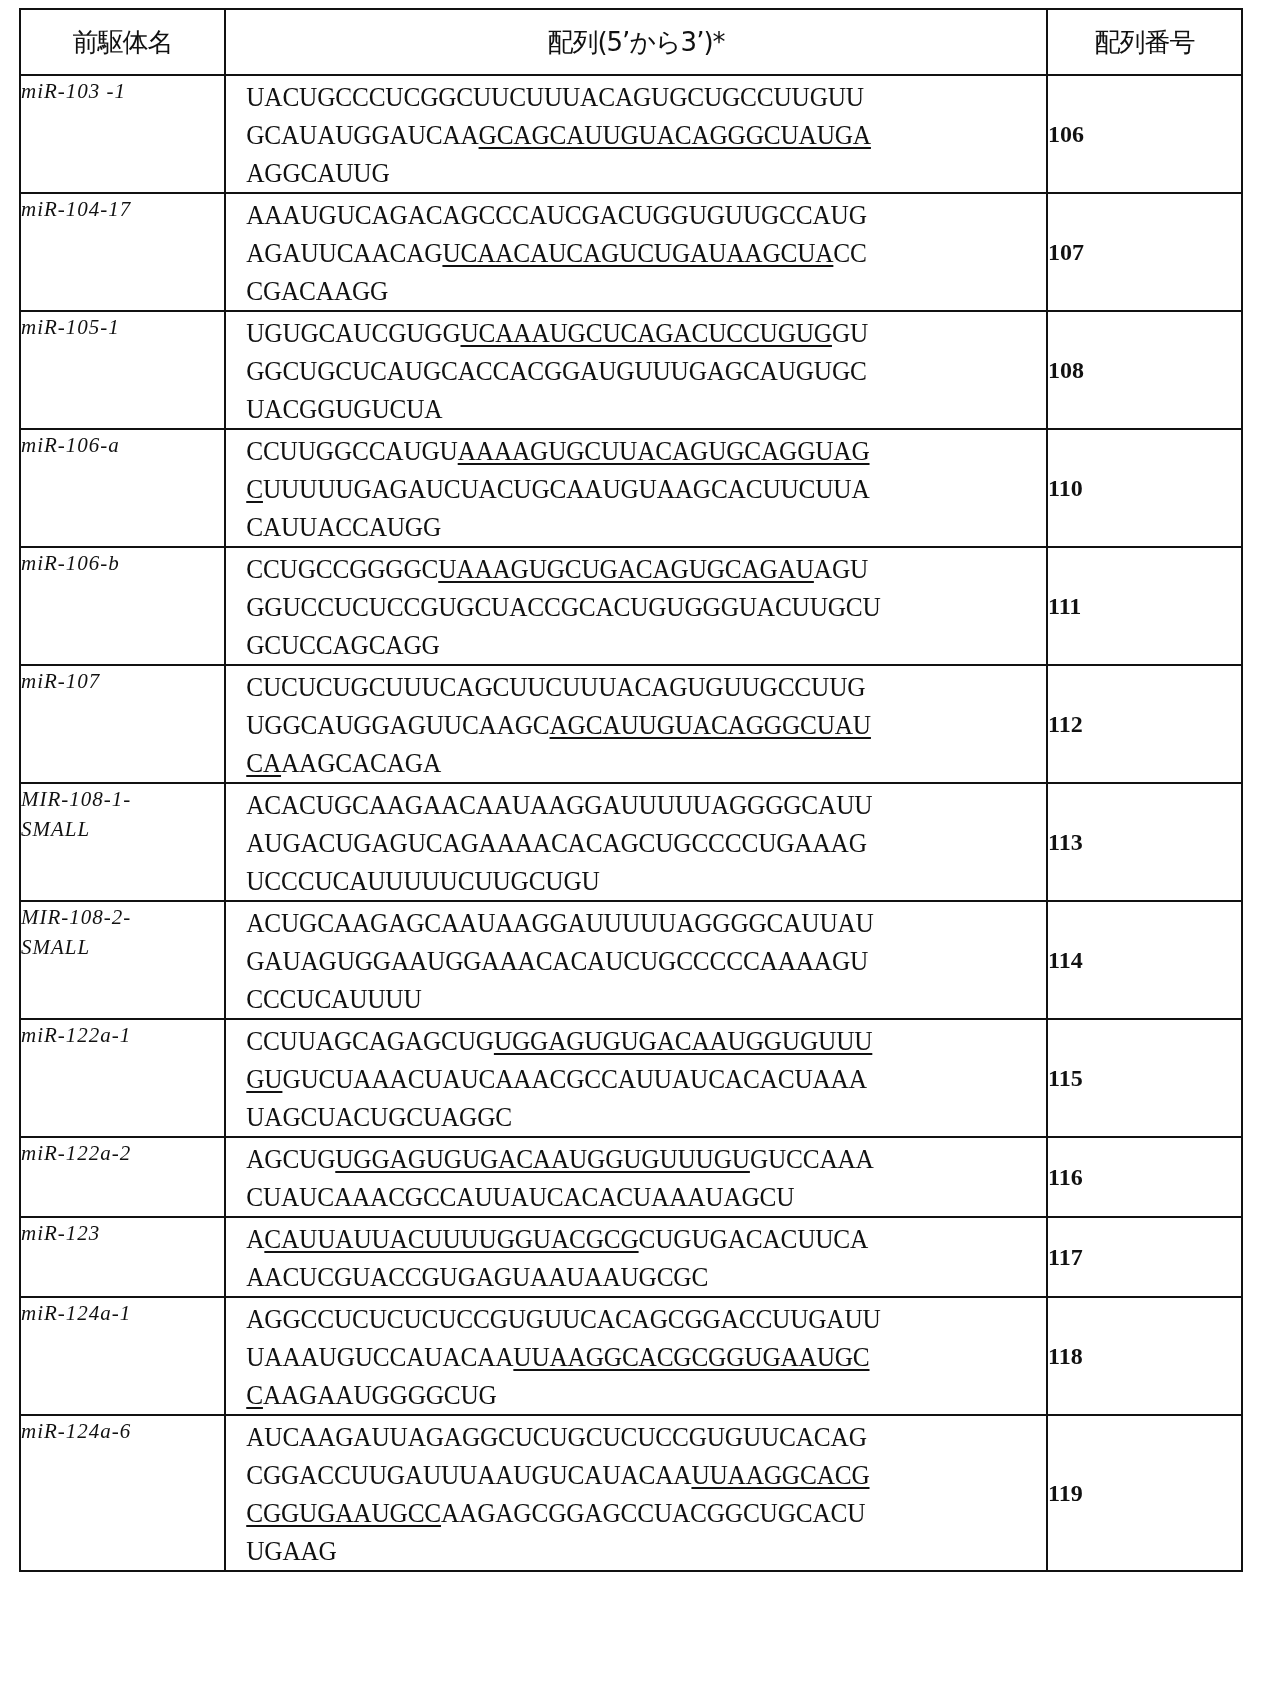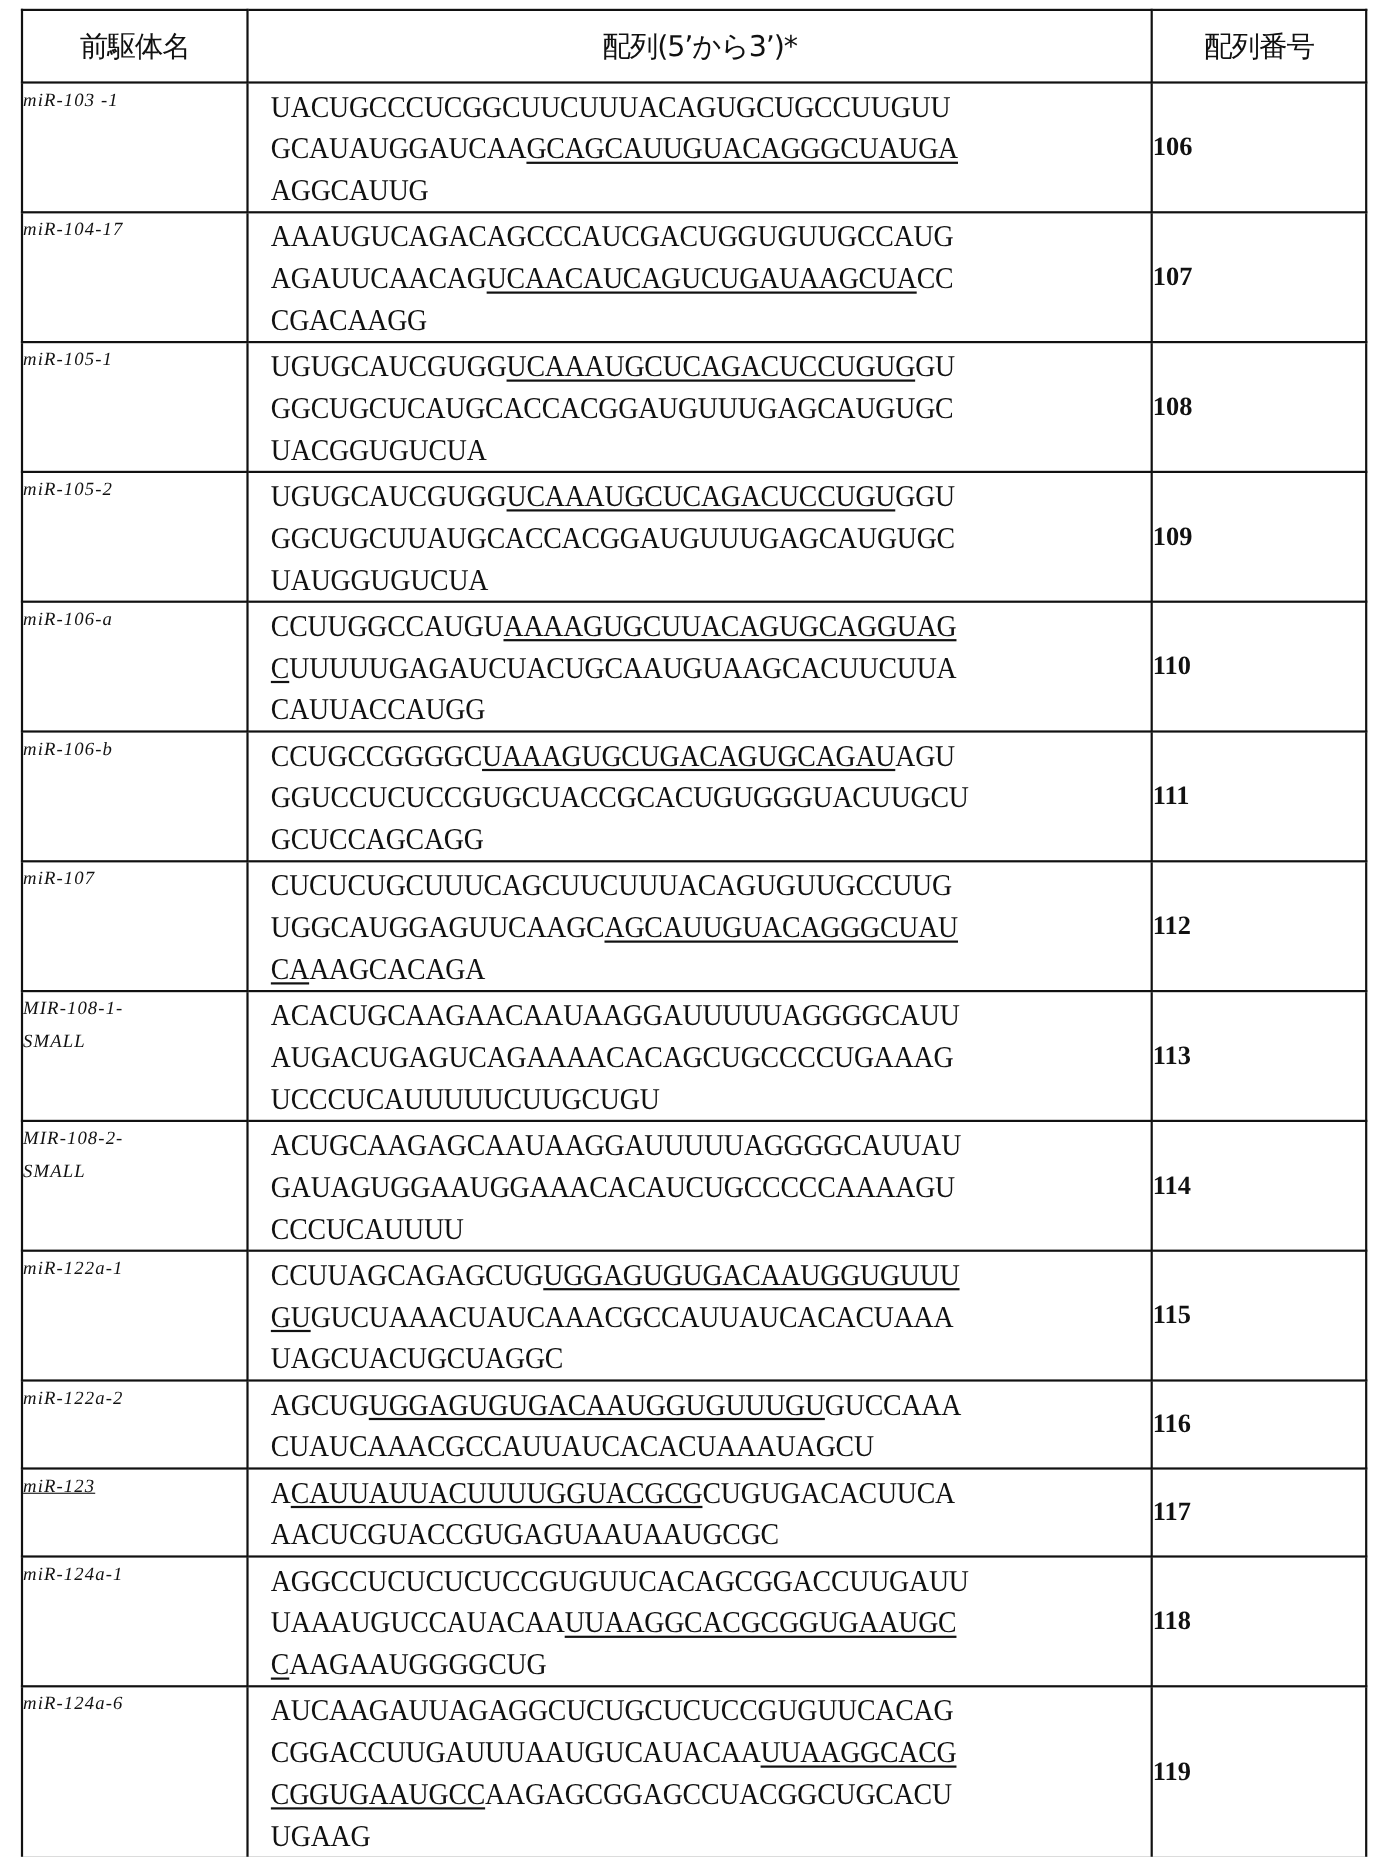--- a/index.html
+++ b/index.html
@@ -14,21 +14,21 @@
   .tbl col.c2 { width:822px; }
   .tbl col.c3 { width:195px; }
   .hdr th {
     height:64px; font-weight:normal; font-size:26px; vertical-align:middle;
     font-family:"DejaVu Sans", sans-serif; letter-spacing:-1px;
   }
   .hdr th.h1 { text-align:center; }
   .hdr th.h2 { text-align:center; }
   .hdr th.h3 { text-align:center; }
   .name {
-    font-style:italic; font-size:17px; padding:4px 0 0 12px; line-height:30px;
+    font-style:italic; font-size:21px; padding:4px 0 0 12px; line-height:30px;
     letter-spacing:1px;
   }
   .seq {
     font-size:27.5px; line-height:38px; padding:2px 0 0 22px; white-space:nowrap;
     letter-spacing:-0.2px; transform:scaleX(0.92); transform-origin:left top;
   }
   .seq .line { display:block; height:38px; }
   .seq u { text-decoration:underline; text-decoration-thickness:2px; text-underline-offset:3px; }
   .num {
     font-size:24px; font-weight:bold; vertical-align:middle !important;
@@ -79,31 +79,20 @@
         <td>
           <div class="seq">
             <span class="line"><span>UGUGCAUCGUGG</span><u>UCAAAUGCUCAGACUCCUGUG</u><span>GU</span></span>
             <span class="line"><span>GGCUGCUCAUGCACCACGGAUGUUUGAGCAUGUGC</span></span>
             <span class="line"><span>UACGGUGUCUA</span></span>
           </div>
         </td>
         <td class="num">108</td>
       </tr>
       <tr style="height: 93px;">
-        <td class="name" style="white-space: pre-line;">miR-105-2</td>
-        <td>
-          <div class="seq">
-            <span class="line"><span>UGUGCAUCGUGG</span><u>UCAAAUGCUCAGACUCCUGU</u><span>GGU</span></span>
-            <span class="line"><span>GGCUGCUUAUGCACCACGGAUGUUUGAGCAUGUGC</span></span>
-            <span class="line"><span>UAUGGUGUCUA</span></span>
-          </div>
-        </td>
-        <td class="num">109</td>
-      </tr>
-      <tr style="height: 93px;">
         <td class="name" style="white-space: pre-line; margin-left: 23px;">miR-106-a</td>
         <td>
           <div class="seq">
             <span class="line"><span>CCUUGGCCAUGU</span><u>AAAAGUGCUUACAGUGCAGGUAG</u></span>
             <span class="line"><u>C</u><span>UUUUUGAGAUCUACUGCAAUGUAAGCACUUCUUA</span></span>
             <span class="line"><span>CAUUACCAUGG</span></span>
           </div>
         </td>
         <td class="num">110</td>
       </tr>
@@ -168,21 +157,21 @@
         <td class="name" style="white-space: pre-line;">miR-122a-2</td>
         <td>
           <div class="seq">
             <span class="line"><span>AGCUG</span><u>UGGAGUGUGACAAUGGUGUUUGU</u><span>GUCCAAA</span></span>
             <span class="line"><span>CUAUCAAACGCCAUUAUCACACUAAAUAGCU</span></span>
           </div>
         </td>
         <td class="num">116</td>
       </tr>
       <tr style="height: 62px;">
-        <td class="name" style="white-space: pre-line; text-decoration: underline;">miR-123</td>
+        <td class="name" style="white-space: pre-line;">miR-123</td>
         <td>
           <div class="seq">
             <span class="line"><span>A</span><u>CAUUAUUACUUUUGGUACGCG</u><span>CUGUGACACUUCA</span></span>
             <span class="line"><span>AACUCGUACCGUGAGUAAUAAUGCGC</span></span>
           </div>
         </td>
         <td class="num">117</td>
       </tr>
       <tr style="height: 93px; border-radius: 23px;">
         <td class="name" style="white-space: pre-line;">miR-124a-1</td>

